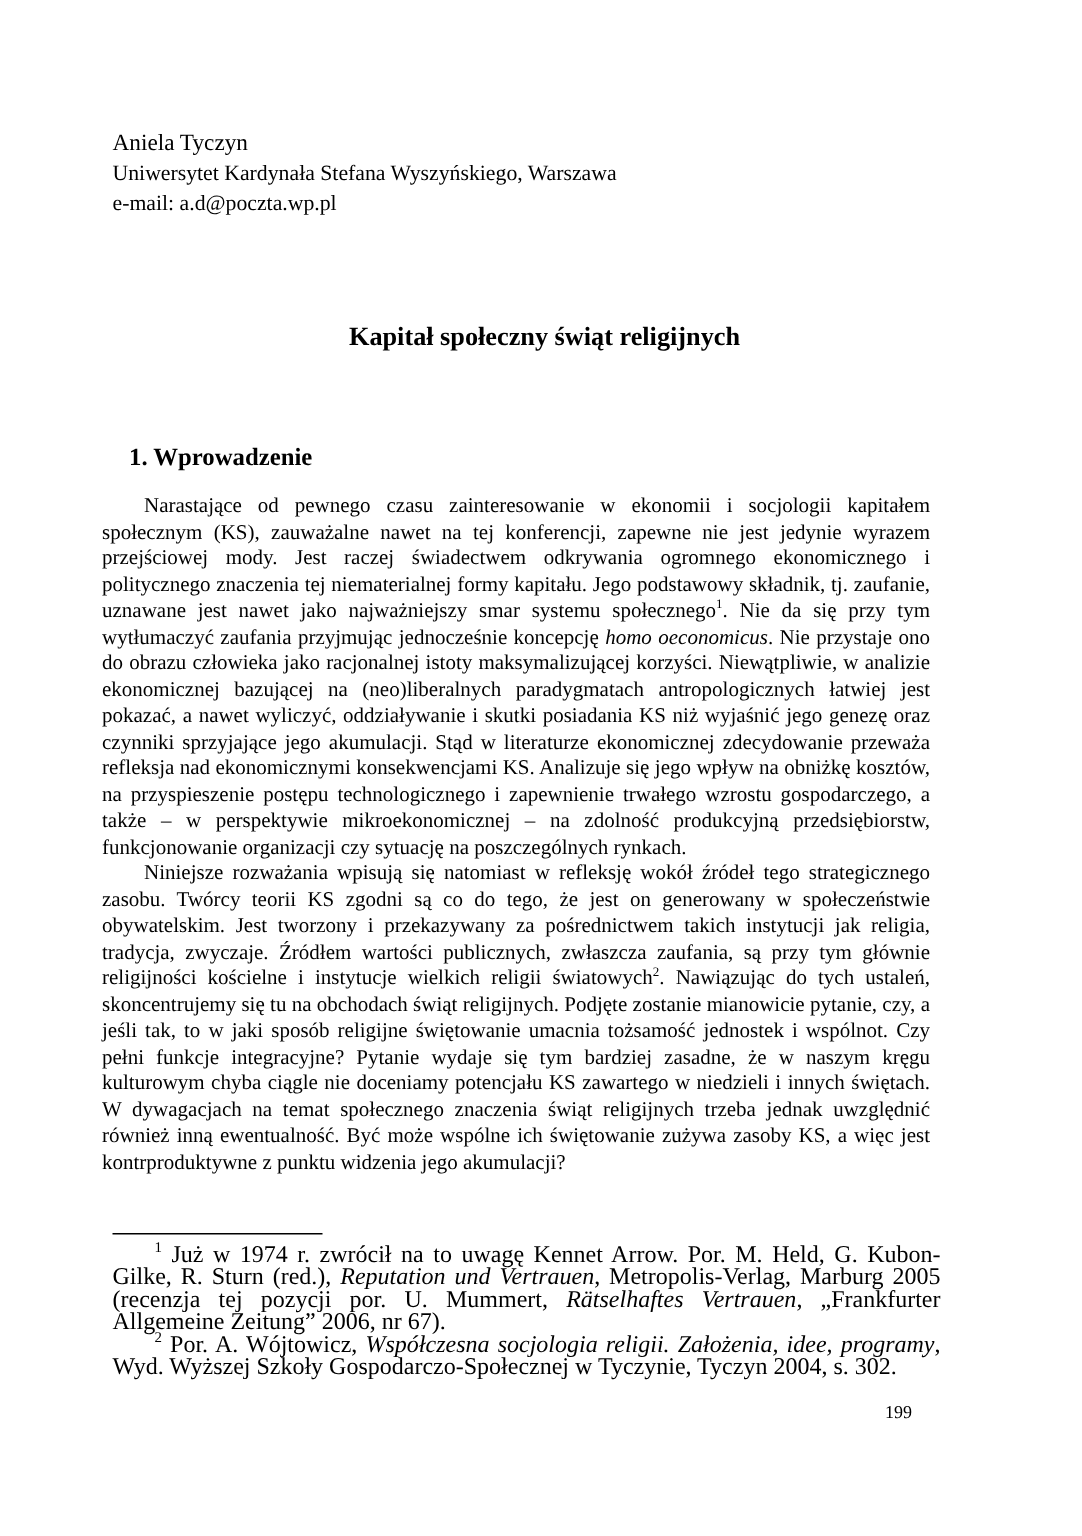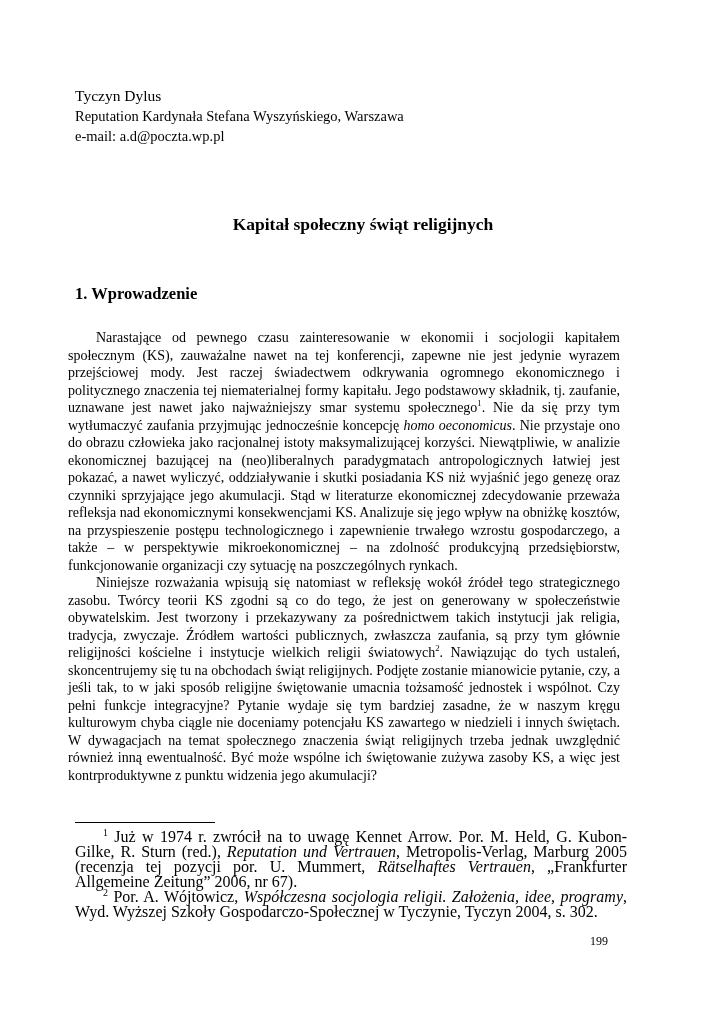--- a/index.html
+++ b/index.html
@@ -39,21 +39,21 @@
     text-align: center;
     font-size: 17.5px;
     font-weight: bold;
     line-height: 24px;
   }
   .section {
     position: absolute;
     left: 75px;
     top: 283px;
     width: 552px;
-    margin: 0;
+    margin: 11px;
     font-size: 16.5px;
     font-weight: bold;
     line-height: 22px;
   }
   .body-text {
     position: absolute;
     left: 68px;
     top: 329px;
     width: 552px;
   }
@@ -96,22 +96,22 @@
     top: 932px;
     font-size: 12px;
     line-height: 18px;
   }
 </style>
 </head>
 <body>
 
 <div class="page">
   <div class="author-block">
-    <div class="author">Tyczyn Dylus</div>
-    <div class="affil">Reputation Kardynała Stefana Wyszyńskiego, Warszawa</div>
+    <div class="author">Aniela Tyczyn</div>
+    <div class="affil">Uniwersytet Kardynała Stefana Wyszyńskiego, Warszawa</div>
     <div class="email">e-mail: a.d@poczta.wp.pl</div>
   </div>
 
   <h1 class="title">Kapitał społeczny świąt religijnych</h1>
 
   <h2 class="section">1. Wprowadzenie</h2>
 
   <div class="body-text" id="body-paragraphs">
       <p class="para">Narastające od pewnego czasu zainteresowanie w ekonomii i socjologii kapitałem społecznym (KS), zauważalne nawet na tej konferencji, zapewne nie jest jedynie wyrazem przejściowej mody. Jest raczej świadectwem odkrywania ogromnego ekonomicznego i politycznego znaczenia tej niematerialnej formy kapitału. Jego podstawowy składnik, tj. zaufanie, uznawane jest nawet jako najważniejszy smar systemu społecznego<sup>1</sup>. Nie da się przy tym wytłumaczyć zaufania przyjmując jednocześnie koncepcję <em>homo oeconomicus</em>. Nie przystaje ono do obrazu człowieka jako racjonalnej istoty maksymalizującej korzyści. Niewątpliwie, w analizie ekonomicznej bazującej na (neo)liberalnych paradygmatach antropologicznych łatwiej jest pokazać, a nawet wyliczyć, oddziaływanie i skutki posiadania KS niż wyjaśnić jego genezę oraz czynniki sprzyjające jego akumulacji. Stąd w literaturze ekonomicznej zdecydowanie przeważa refleksja nad ekonomicznymi konsekwencjami KS. Analizuje się jego wpływ na obniżkę kosztów, na przyspieszenie postępu technologicznego i zapewnienie trwałego wzrostu gospodarczego, a także – w perspektywie mikroekonomicznej – na zdolność produkcyjną przedsiębiorstw, funkcjonowanie organizacji czy sytuację na poszczególnych rynkach.</p>
       <p class="para">Niniejsze rozważania wpisują się natomiast w refleksję wokół źródeł tego strategicznego zasobu. Twórcy teorii KS zgodni są co do tego, że jest on generowany w społeczeństwie obywatelskim. Jest tworzony i przekazywany za pośrednictwem takich instytucji jak religia, tradycja, zwyczaje. Źródłem wartości publicznych, zwłaszcza zaufania, są przy tym głównie religijności kościelne i instytucje wielkich religii światowych<sup>2</sup>. Nawiązując do tych ustaleń, skoncentrujemy się tu na obchodach świąt religijnych. Podjęte zostanie mianowicie pytanie, czy, a jeśli tak, to w jaki sposób religijne świętowanie umacnia tożsamość jednostek i wspólnot. Czy pełni funkcje integracyjne? Pytanie wydaje się tym bardziej zasadne, że w naszym kręgu kulturowym chyba ciągle nie doceniamy potencjału KS zawartego w niedzieli i innych świętach. W dywagacjach na temat społecznego znaczenia świąt religijnych trzeba jednak uwzględnić również inną ewentualność. Być może wspólne ich świętowanie zużywa zasoby KS, a więc jest kontrproduktywne z punktu widzenia jego akumulacji?</p>

